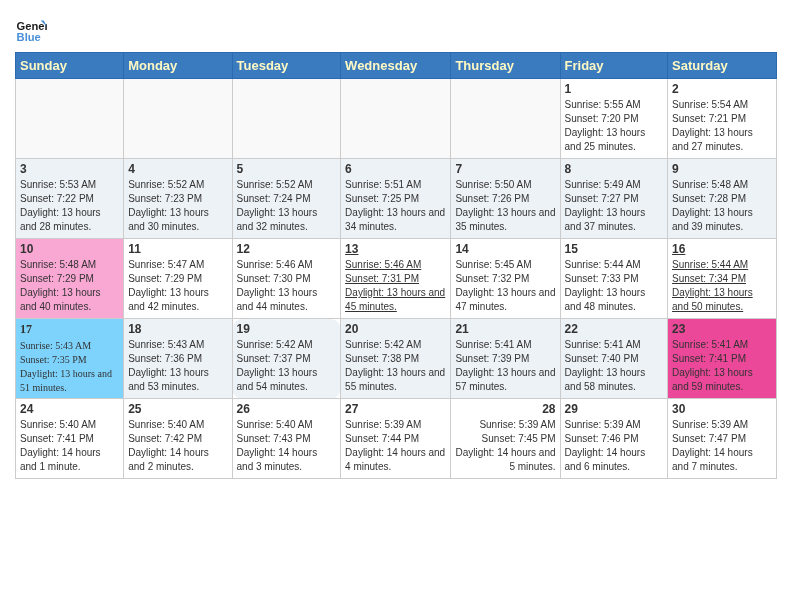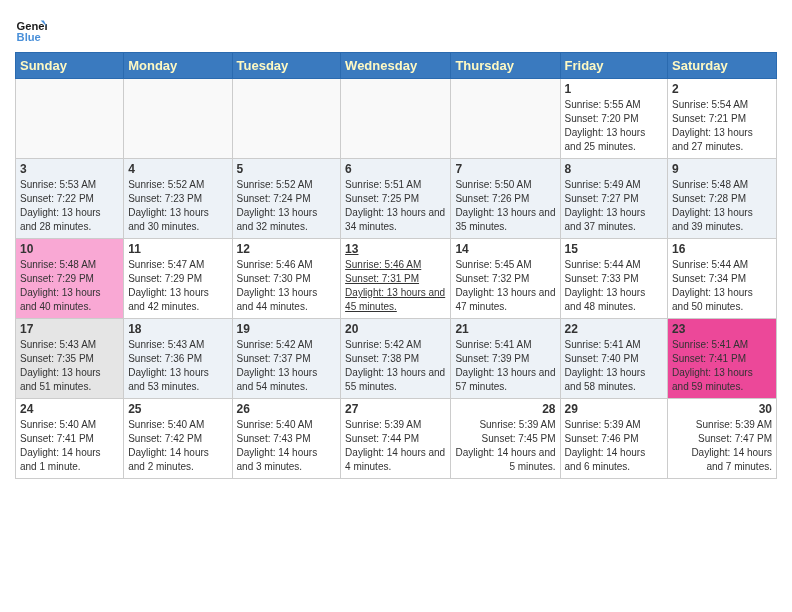--- a/index.html
+++ b/index.html
@@ -180,35 +180,35 @@
           <div class="day-info">Sunrise: 5:46 AM<br>Sunset: 7:31 PM<br>Daylight: 13 hours and 45 minutes.</div>
         </td>
         <td style="background: rgb(255, 255, 255);">
           <span class="day-num">14</span>
           <div class="day-info">Sunrise: 5:45 AM<br>Sunset: 7:32 PM<br>Daylight: 13 hours and 47 minutes.</div>
         </td>
         <td style="background: rgb(255, 255, 255);">
           <span class="day-num">15</span>
           <div class="day-info">Sunrise: 5:44 AM<br>Sunset: 7:33 PM<br>Daylight: 13 hours and 48 minutes.</div>
         </td>
-        <td style="background: rgb(255, 255, 255);">
+        <td style="background: rgb(255, 255, 255); text-decoration: underline;">
           <span class="day-num">16</span>
           <div class="day-info">Sunrise: 5:44 AM<br>Sunset: 7:34 PM<br>Daylight: 13 hours and 50 minutes.</div>
         </td>
       </tr>
       <tr>
-        <td style="background: #e5e5e5;">
+        <td style="background: #7dd3fc; font-family: Liberation Serif, serif;">
           <span class="day-num">17</span>
           <div class="day-info">Sunrise: 5:43 AM<br>Sunset: 7:35 PM<br>Daylight: 13 hours and 51 minutes.</div>
         </td>
         <td style="background: rgb(237, 242, 247);">
           <span class="day-num">18</span>
           <div class="day-info">Sunrise: 5:43 AM<br>Sunset: 7:36 PM<br>Daylight: 13 hours and 53 minutes.</div>
         </td>
-        <td style="background: rgb(237, 242, 247);">
+        <td style="background: rgb(237, 242, 247); border-radius: 11px;">
           <span class="day-num">19</span>
           <div class="day-info">Sunrise: 5:42 AM<br>Sunset: 7:37 PM<br>Daylight: 13 hours and 54 minutes.</div>
         </td>
         <td style="background: rgb(237, 242, 247);">
           <span class="day-num">20</span>
           <div class="day-info">Sunrise: 5:42 AM<br>Sunset: 7:38 PM<br>Daylight: 13 hours and 55 minutes.</div>
         </td>
         <td style="background: rgb(237, 242, 247);">
           <span class="day-num">21</span>
           <div class="day-info">Sunrise: 5:41 AM<br>Sunset: 7:39 PM<br>Daylight: 13 hours and 57 minutes.</div>
@@ -240,19 +240,19 @@
           <div class="day-info">Sunrise: 5:39 AM<br>Sunset: 7:44 PM<br>Daylight: 14 hours and 4 minutes.</div>
         </td>
         <td style="background: rgb(255, 255, 255); text-align: right;">
           <span class="day-num">28</span>
           <div class="day-info">Sunrise: 5:39 AM<br>Sunset: 7:45 PM<br>Daylight: 14 hours and 5 minutes.</div>
         </td>
         <td style="background: rgb(255, 255, 255);">
           <span class="day-num">29</span>
           <div class="day-info">Sunrise: 5:39 AM<br>Sunset: 7:46 PM<br>Daylight: 14 hours and 6 minutes.</div>
         </td>
-        <td style="background: rgb(255, 255, 255); text-align: right;">
+        <td style="background: rgb(255, 255, 255);">
           <span class="day-num">30</span>
           <div class="day-info">Sunrise: 5:39 AM<br>Sunset: 7:47 PM<br>Daylight: 14 hours and 7 minutes.</div>
         </td>
       </tr>
     </tbody>
 </table>
 
 </body></html>

